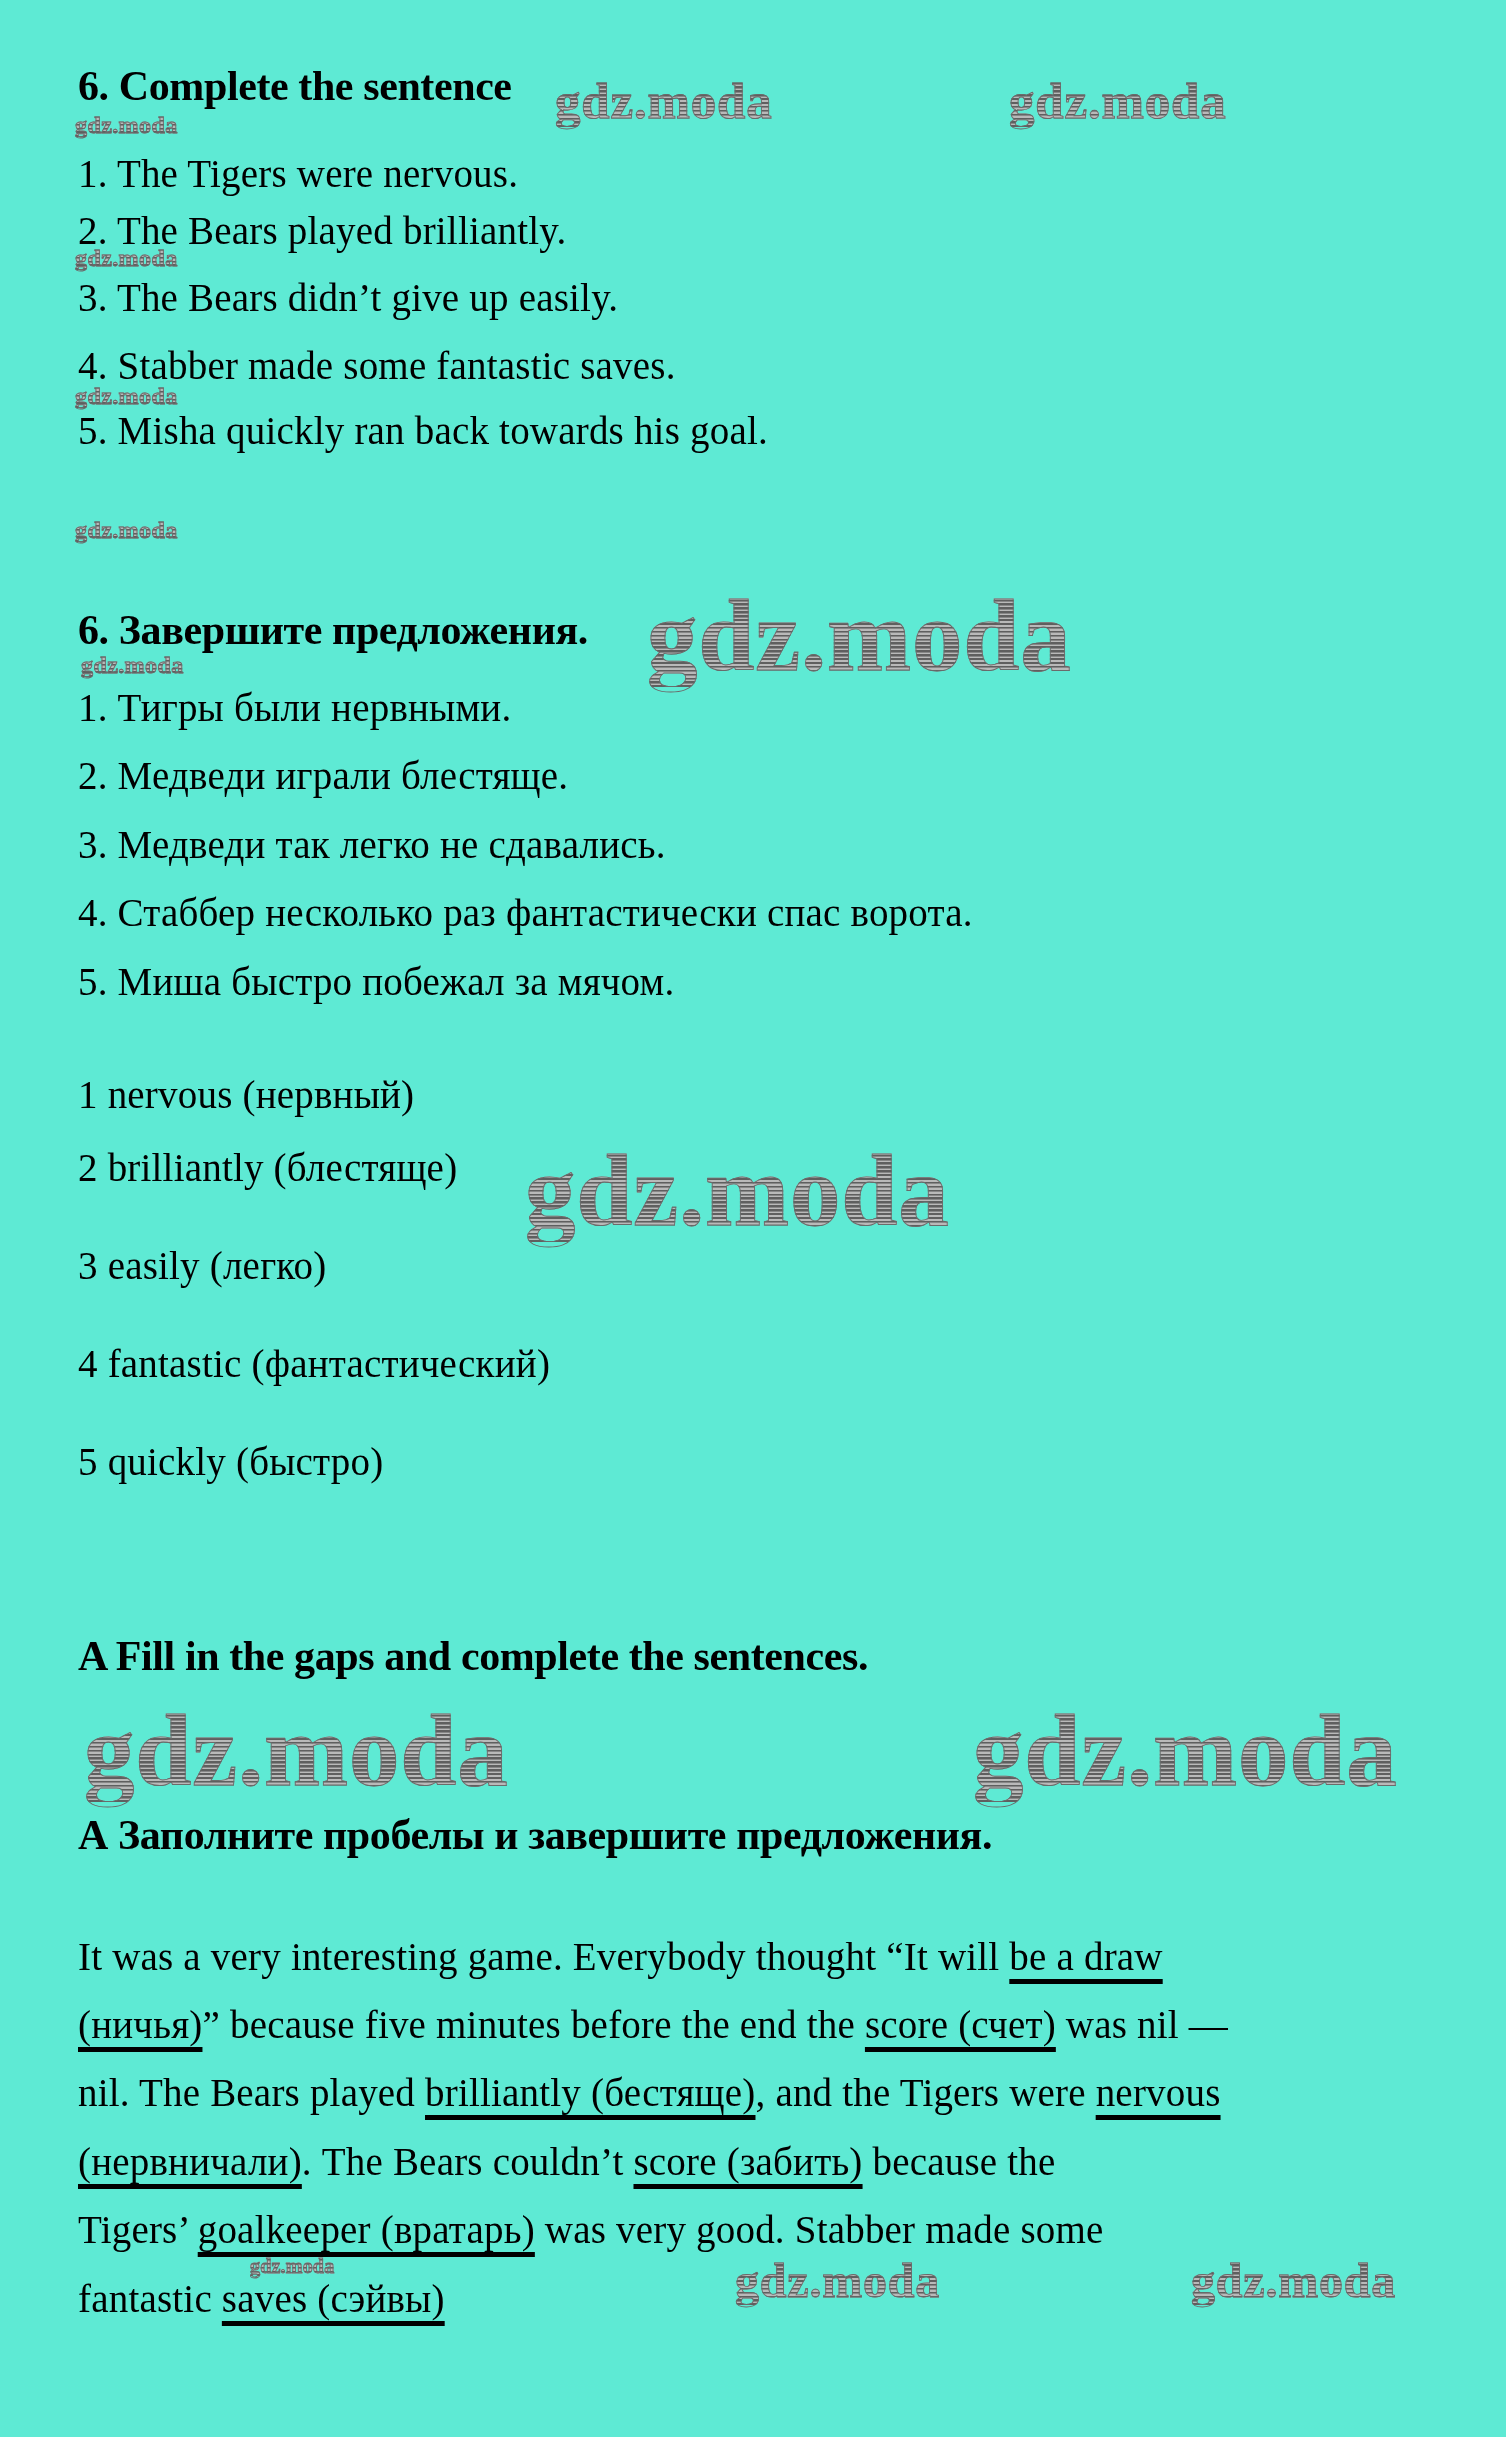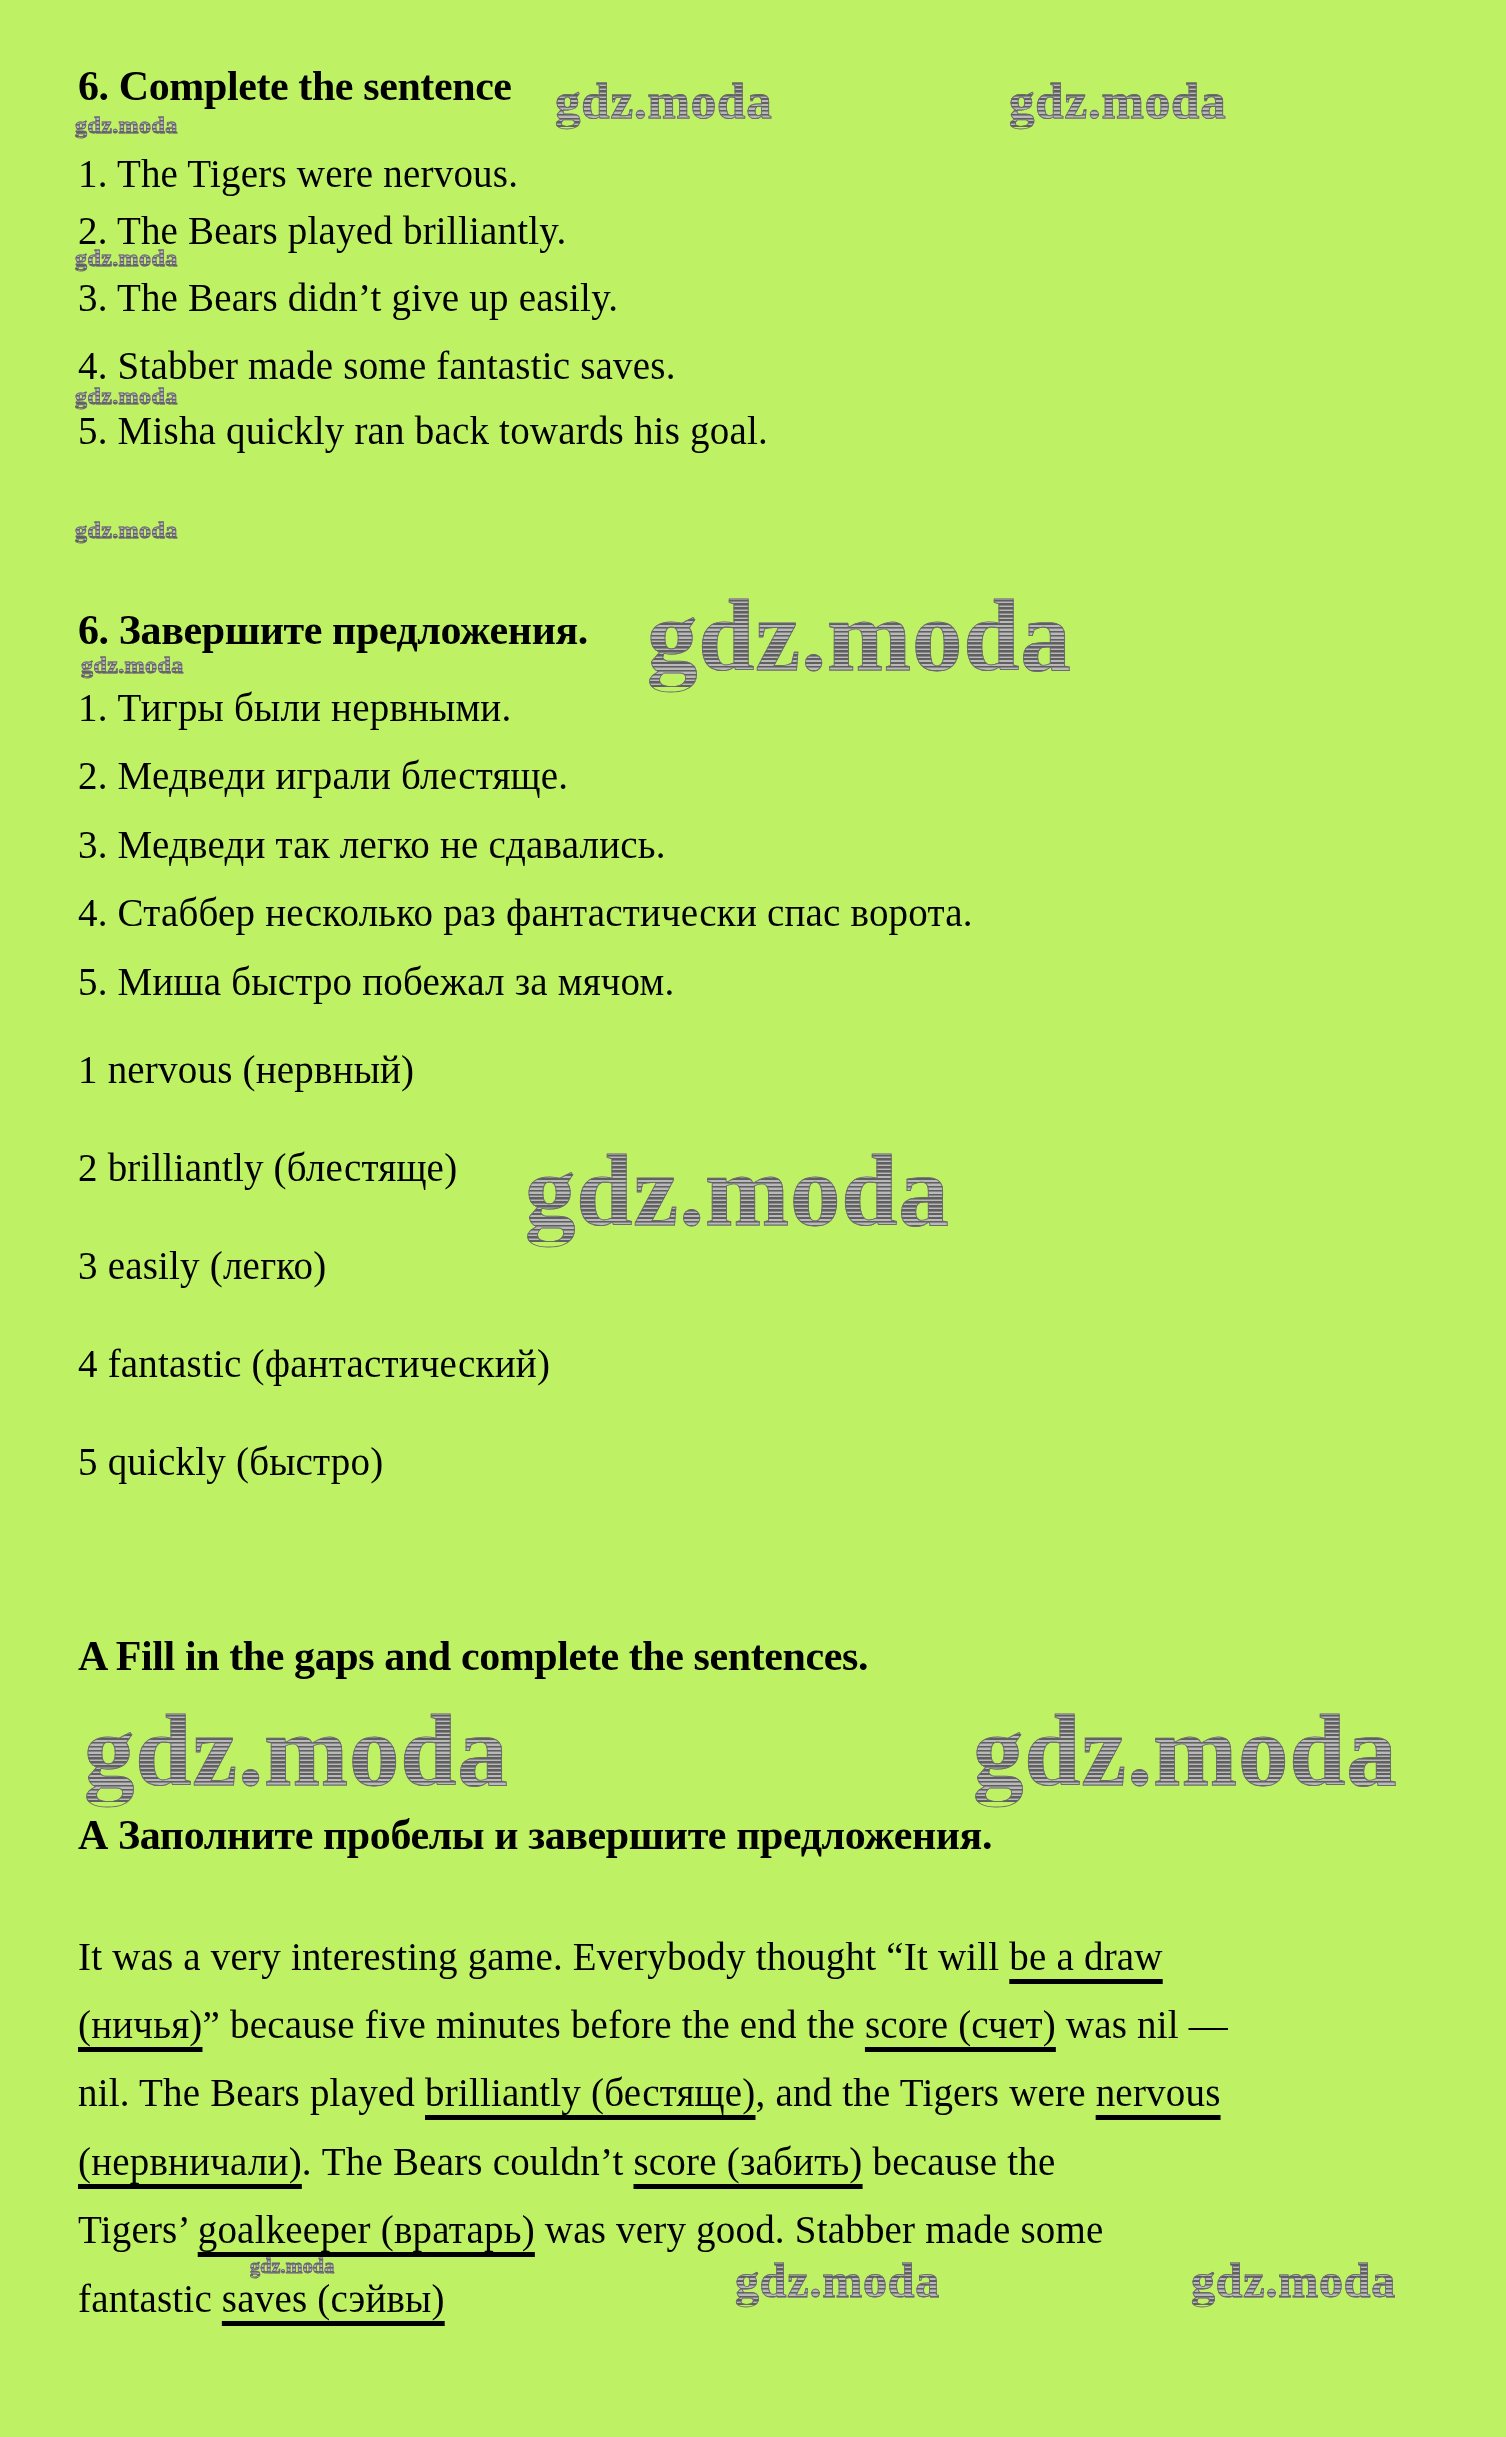--- a/index.html
+++ b/index.html
@@ -1,20 +1,20 @@
 <!DOCTYPE html>
 <html style="font-size:12.4px"><head>
 <meta charset="utf-8">
 <style>
   html, body { margin: 0; padding: 0; background: #ffffff; }
   .page {
     position: relative;
     width: 1507px;
     height: 2438px;
-    background: #bef264;
+    background: #5eead4;
     color: #000000;
     font-family: "Liberation Serif", "DejaVu Serif", serif;
     overflow: hidden;
   }
   .line {
     position: absolute;
     left: 78px;
     white-space: nowrap;
     font-size: 39px;
     line-height: 48px;
@@ -71,21 +71,21 @@
   <div class="line" style="top:342px;">4. Stabber made some fantastic saves.</div>
   <div class="line" style="top:407px;">5. Misha quickly ran back towards his goal.</div>
 
   <div class="line heading" style="top:606px;text-align:center;">6. Завершите предложения.</div>
   <div class="line" style="top:684px;">1. Тигры были нервными.</div>
   <div class="line" style="top:752px;">2. Медведи играли блестяще.</div>
   <div class="line" style="top:821px;">3. Медведи так легко не сдавались.</div>
   <div class="line" style="top:889px;">4. Стаббер несколько раз фантастически спас ворота.</div>
   <div class="line" style="top:958px;">5. Миша быстро побежал за мячом.</div>
 
-  <div class="line" style="top:1046px;">1 nervous (нервный)</div>
+  <div class="line" style="top:1071px;">1 nervous (нервный)</div>
   <div class="line" style="top:1144px;">2 brilliantly (блестяще)</div>
   <div class="line" style="top:1242px;">3 easily (легко)</div>
   <div class="line" style="top:1340px;">4 fantastic (фантастический)</div>
   <div class="line" style="top:1438px;text-align:center;">5 quickly (быстро)</div>
 
   <div class="line heading" style="top:1632px;">A Fill in the gaps and complete the sentences.</div>
   <div class="line heading" style="top:1811px;">А Заполните пробелы и завершите предложения.</div>
 
   <div class="line" style="top:1933px;"><span>It was a very interesting game. Everybody thought “It will </span><span class="u">be a draw</span></div>
 

